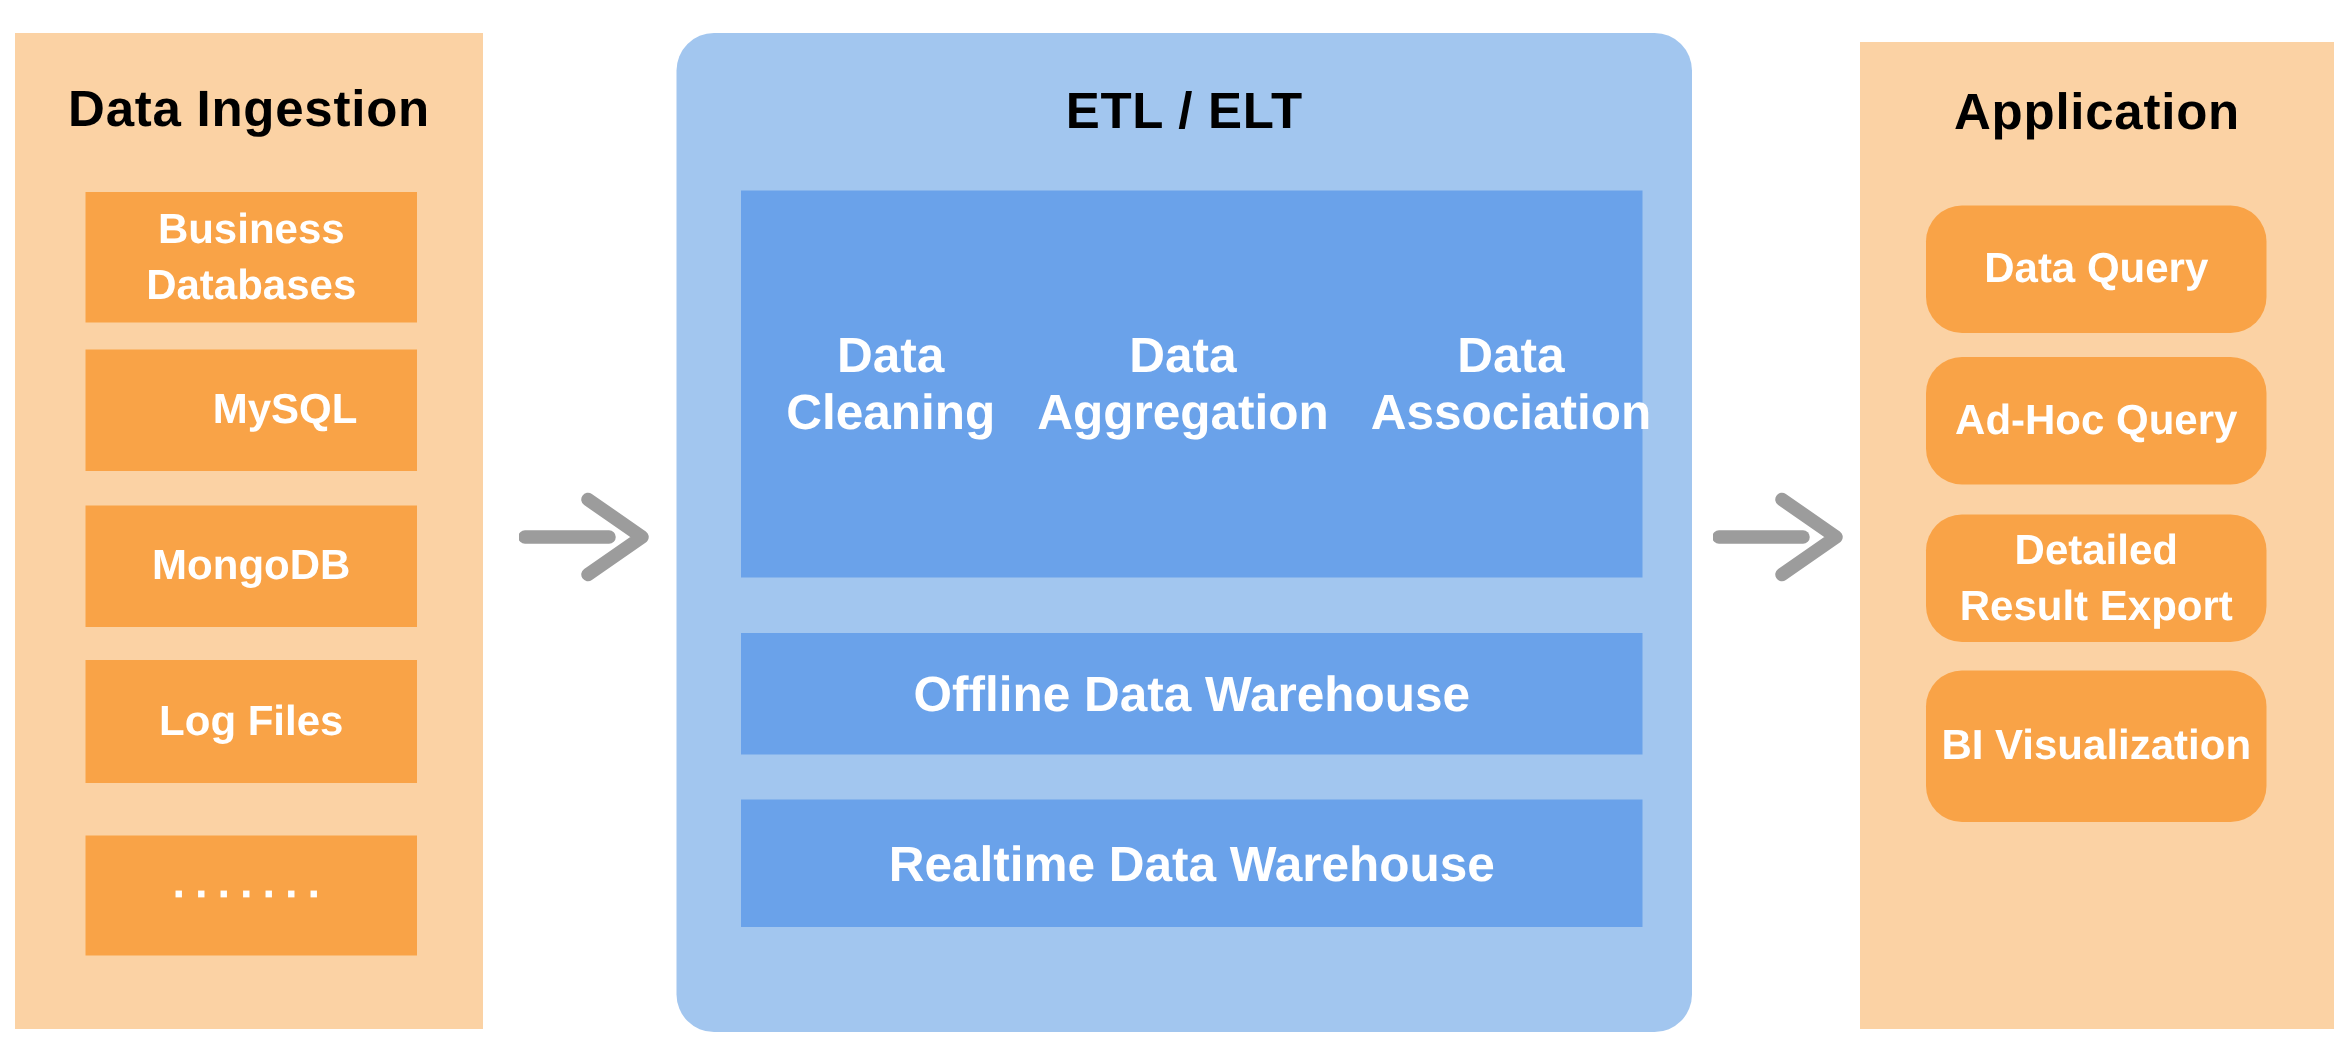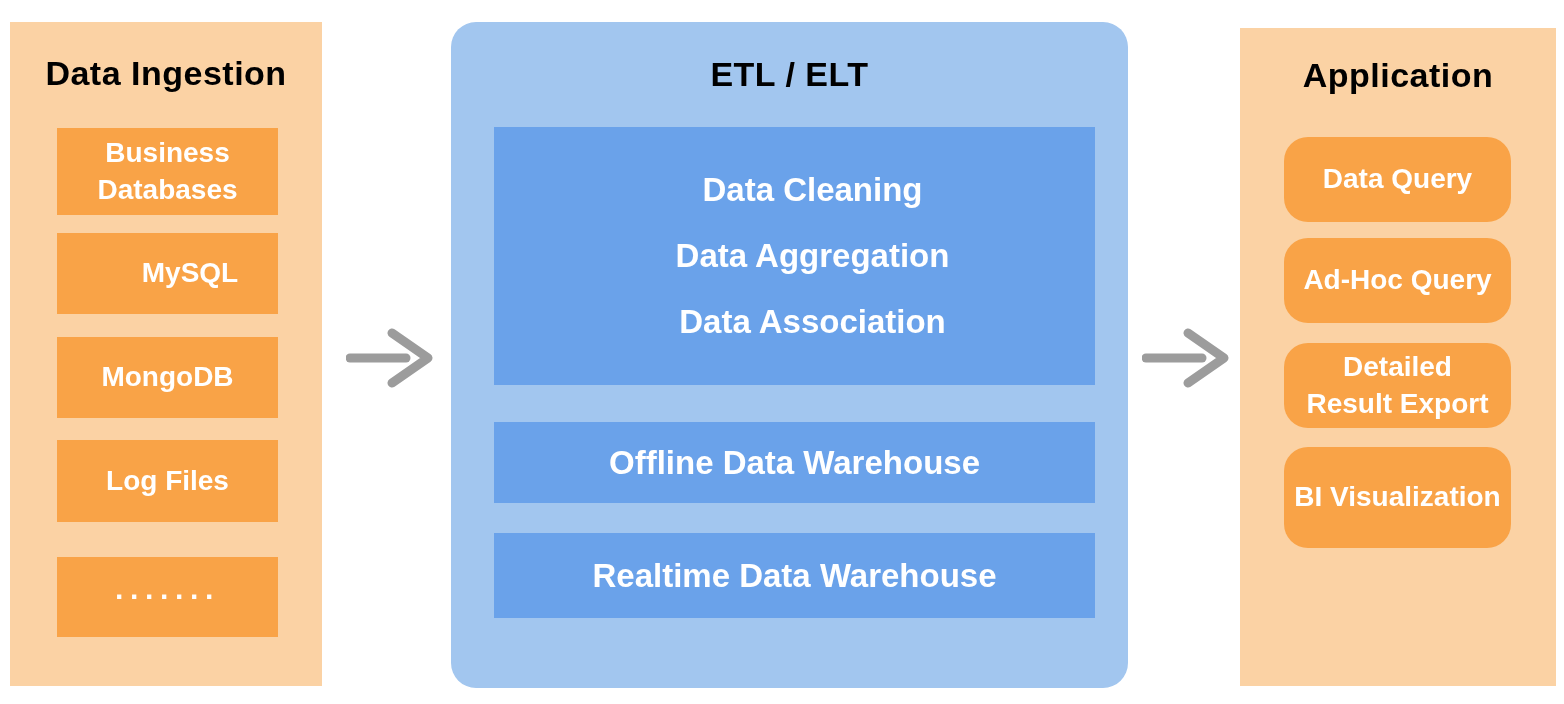--- a/index.html
+++ b/index.html
@@ -63,21 +63,21 @@
   #node-business  { top: 106px; height: 87px; padding: 0 2px; }
   #node-mysql     { top: 211px; height: 81px; padding-left: 45px; }
   #node-mongodb   { top: 315px; height: 81px; }
   #node-logfiles  { top: 418px; height: 82px; }
   #node-dots      { top: 535px; height: 80px; font-size: 30px; letter-spacing: 5px; }
 
   
   #panel-etl .node { left: 43px; width: 601px; }
   #node-process {
     top: 105px; height: 258px;
-    flex-direction: column;
+    flex-direction: row;
     gap: 28px;
     line-height: 1.15;
     padding-left: 36px;
   }
   #node-offline  { top: 400px; height: 81px; }
   #node-realtime { top: 511px; height: 85px; }
 
   
   #panel-app .node { left: 44px; width: 227px; border-radius: 24px; }
   #node-dataquery { top: 109px; height: 85px; }

